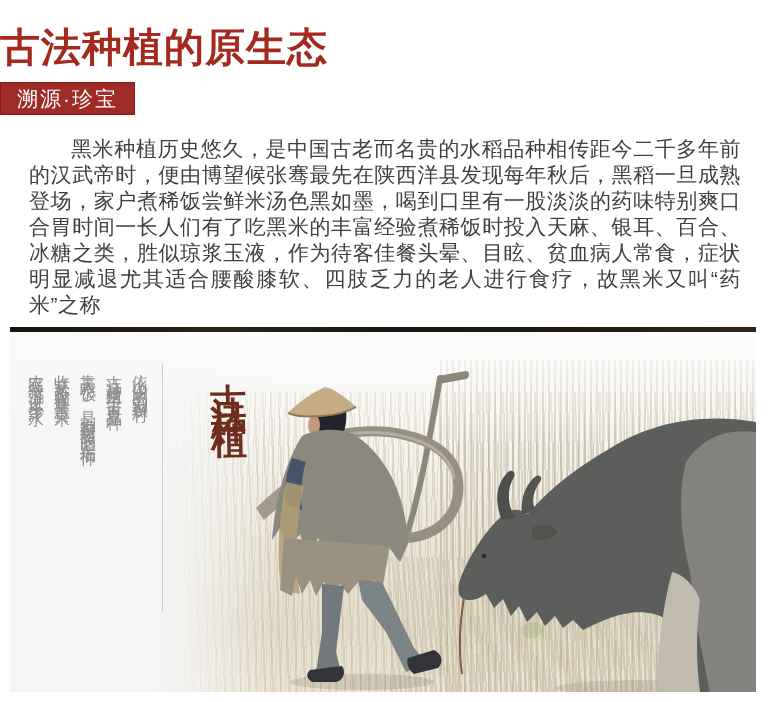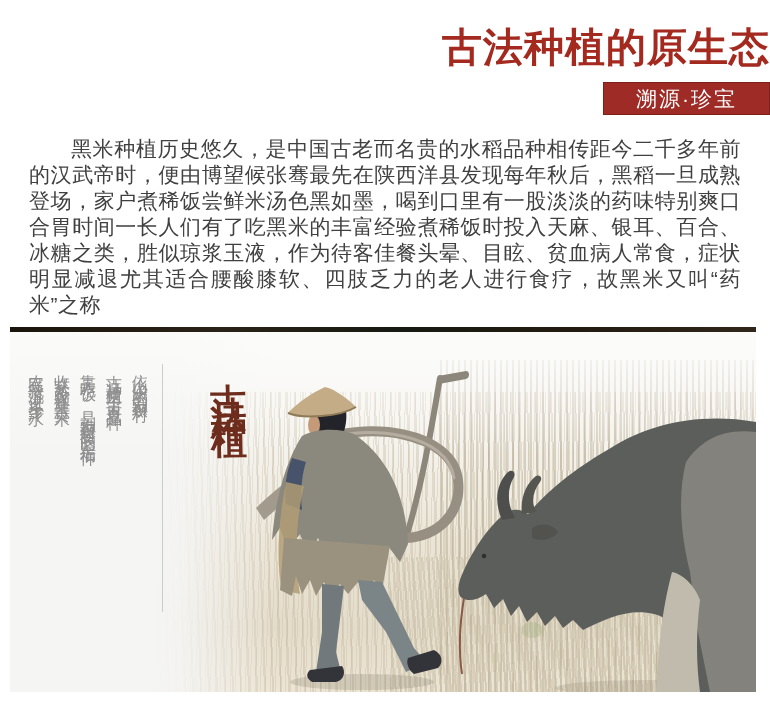--- a/index.html
+++ b/index.html
@@ -2,39 +2,39 @@
 <html><head>
 <meta charset="utf-8">
 <style>
   html,body{margin:0;padding:0;}
   body{
     width:770px;height:702px;overflow:hidden;background:#ffffff;
     font-family:"Liberation Sans", sans-serif;
     position:relative;
   }
   
-  .hdr{ text-align:right; }
+  .hdr{ text-align:left; }
   .title{
     margin:25px 0 0 0;
     font-family:"Liberation Serif", serif;
     font-weight:700;
     font-size:40px;
     line-height:46px;
     letter-spacing:1px;
     color:#a42a20;
   }
   .badge{
     display:inline-block;
     margin-top:11px;
     background:#9e2b26;
     border:1px solid #7d1f1b;
     color:#ffffff;
     font-size:21px;
     line-height:31px;
-    padding:0 32px;
+    padding:0 16px;
     letter-spacing:2px;
   }
   
   .intro{
     width:712px;
     margin:21px auto 0 auto;
     font-size:21px;
     line-height:26px;
     color:#404040;
     text-align:justify;

